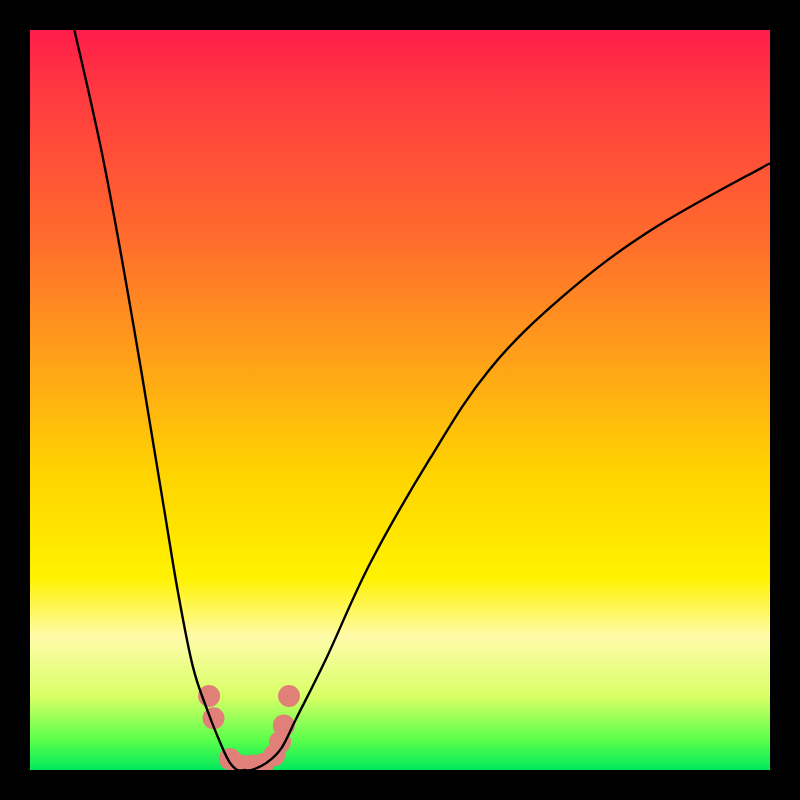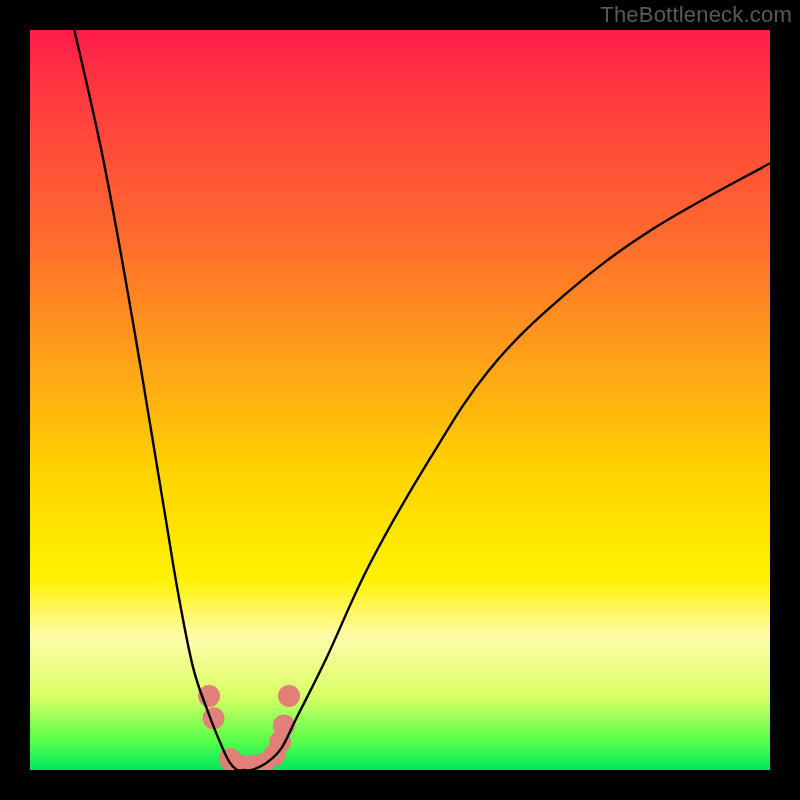--- a/index.html
+++ b/index.html
@@ -51,21 +51,20 @@
     position: absolute;
     top: 0;
     left: 0;
   }
 </style>
 </head>
 <body>
 
 <div class="frame">
 
-  <div class="attribution">TheBottleneck.com</div>
 
   <div class="plot-area">
     <svg class="curves" width="740" height="740" viewBox="0 0 740 740">
       <g id="markers-g">
           <circle cx="179.07999999999998" cy="666" r="11" fill="#e08078"></circle>
           <circle cx="183.52" cy="688.2" r="11" fill="#e08078"></circle>
           <circle cx="199.8" cy="728.9" r="11" fill="#e08078"></circle>
           <circle cx="210.89999999999998" cy="735.56" r="11" fill="#e08078"></circle>
           <circle cx="222" cy="735.56" r="11" fill="#e08078"></circle>
           <circle cx="233.1" cy="734.08" r="11" fill="#e08078"></circle>

